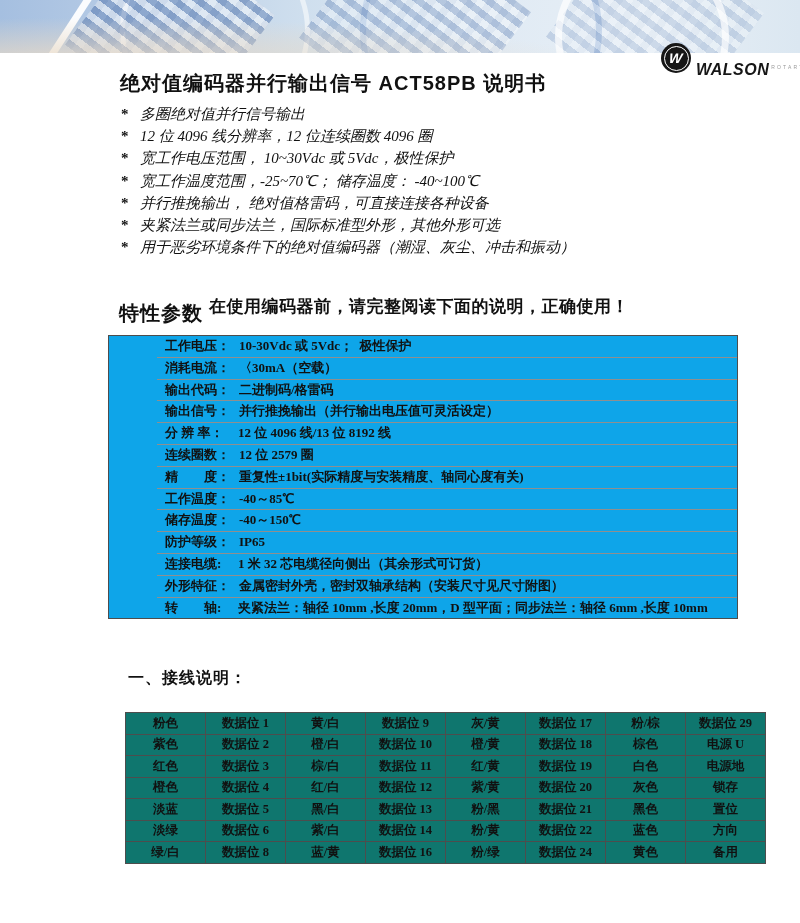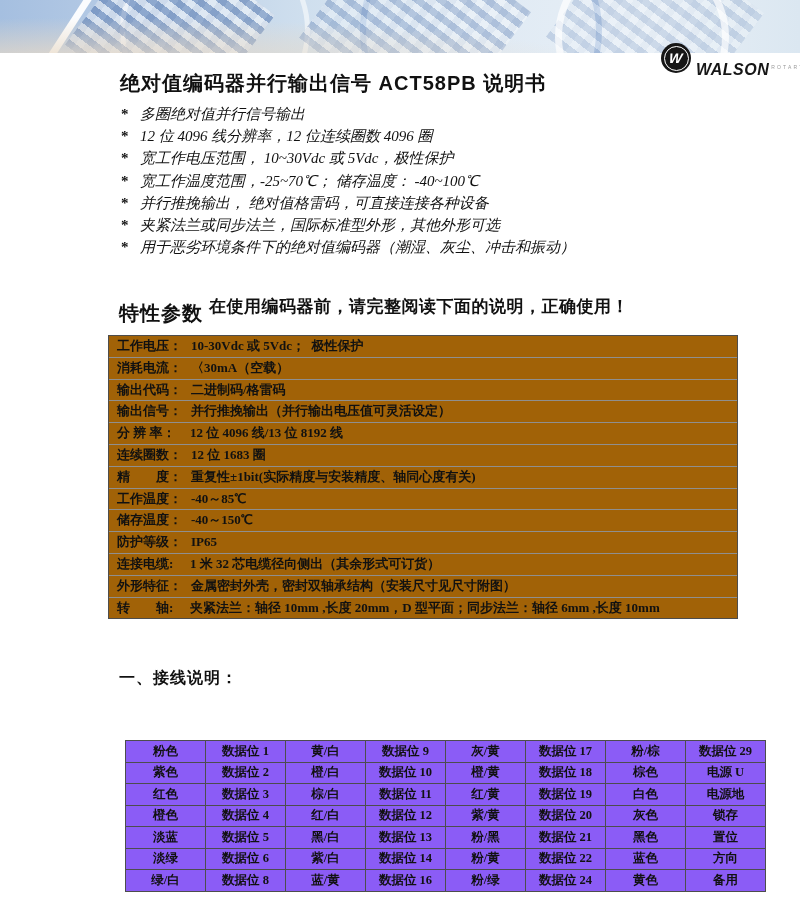--- a/index.html
+++ b/index.html
@@ -43,33 +43,33 @@
   .title{position:absolute;left:120px;top:70px;font-family:"Liberation Sans",sans-serif;
         font-weight:bold;font-size:20px;letter-spacing:1px;white-space:pre;}
   .features{position:absolute;left:121px;top:103px;}
   .feature{display:flex;line-height:22.2px;font-size:15px;font-style:italic;white-space:pre;}
   .feature .bullet{width:19px;font-style:normal;font-weight:bold;flex:0 0 auto;}
   .warning{position:absolute;left:113px;top:262px;width:612px;text-align:center;
         font-family:"Liberation Sans",sans-serif;font-weight:bold;font-size:17px;letter-spacing:.5px;white-space:pre;margin-top:33px;}
   .sec-heading{position:absolute;font-family:"Liberation Sans",sans-serif;font-weight:bold;
         font-size:20px;letter-spacing:1px;white-space:pre;}
   .spec-heading{left:119px;top:300px;}
-  .wiring-heading{left:119px;top:668px;font-size:16px;}
+  .wiring-heading{left:128px;top:668px;font-size:16px;}
 
   
   .spec-table{position:absolute;left:108px;top:335px;width:630px;border:1px solid #4d4d4d;
-        background:#a16207;box-sizing:border-box;}
+        background:#0ea5e9;box-sizing:border-box;padding-left:48px;}
   .spec-row{height:20.8px;line-height:20.8px;padding-left:8px;font-size:13px;font-weight:bold;
         white-space:pre;overflow:hidden;}
   .spec-row + .spec-row{border-top:1px solid #8f8f8f;}
   .spec-label{display:inline-block;min-width:64px;}
   .spec-value{margin-left:9px;}
 
   
-  .wiring-table{position:absolute;left:125px;top:740px;border-collapse:collapse;background:#8b5cf6;padding-left:41px;}
+  .wiring-table{position:absolute;left:125px;top:712px;border-collapse:collapse;background:#0f766e;padding-left:41px;}
   .wiring-table td{border:1px solid #4d4d4d;width:75px;height:20.5px;text-align:center;
         vertical-align:middle;font-size:12.5px;font-weight:bold;padding:0 2px;white-space:nowrap;}
 </style>
 </head>
 <body>
 
 <div class="page">
 
   <div class="band">
     <div class="ring c2"></div>
@@ -108,21 +108,21 @@
 
   <div class="warning">在使用编码器前，请完整阅读下面的说明，正确使用！</div>
 
   <div class="sec-heading spec-heading">特性参数</div>
   <div class="spec-table">
       <div class="spec-row"><span class="spec-label">工作电压：</span><span class="spec-value">10-30Vdc 或 5Vdc；  极性保护</span></div>
       <div class="spec-row"><span class="spec-label">消耗电流：</span><span class="spec-value">〈30mA（空载）</span></div>
       <div class="spec-row"><span class="spec-label">输出代码：</span><span class="spec-value">二进制码/格雷码</span></div>
       <div class="spec-row"><span class="spec-label">输出信号：</span><span class="spec-value">并行推挽输出（并行输出电压值可灵活设定）</span></div>
       <div class="spec-row"><span class="spec-label">分 辨 率：</span><span class="spec-value">12 位 4096 线/13 位 8192 线</span></div>
-      <div class="spec-row"><span class="spec-label">连续圈数：</span><span class="spec-value">12 位 1683 圈</span></div>
+      <div class="spec-row"><span class="spec-label">连续圈数：</span><span class="spec-value">12 位 2579 圈</span></div>
       <div class="spec-row"><span class="spec-label">精　　度：</span><span class="spec-value">重复性±1bit(实际精度与安装精度、轴同心度有关)</span></div>
       <div class="spec-row"><span class="spec-label">工作温度：</span><span class="spec-value">-40～85℃</span></div>
       <div class="spec-row"><span class="spec-label">储存温度：</span><span class="spec-value">-40～150℃</span></div>
       <div class="spec-row"><span class="spec-label">防护等级：</span><span class="spec-value">IP65</span></div>
       <div class="spec-row"><span class="spec-label">连接电缆:</span><span class="spec-value">1 米 32 芯电缆径向侧出（其余形式可订货）</span></div>
       <div class="spec-row"><span class="spec-label">外形特征：</span><span class="spec-value">金属密封外壳，密封双轴承结构（安装尺寸见尺寸附图）</span></div>
       <div class="spec-row"><span class="spec-label">转　　轴:</span><span class="spec-value">夹紧法兰：轴径 10mm ,长度 20mm，D 型平面；同步法兰：轴径 6mm ,长度 10mm</span></div>
     </div>
 
   <div class="sec-heading wiring-heading">一、接线说明：</div>

